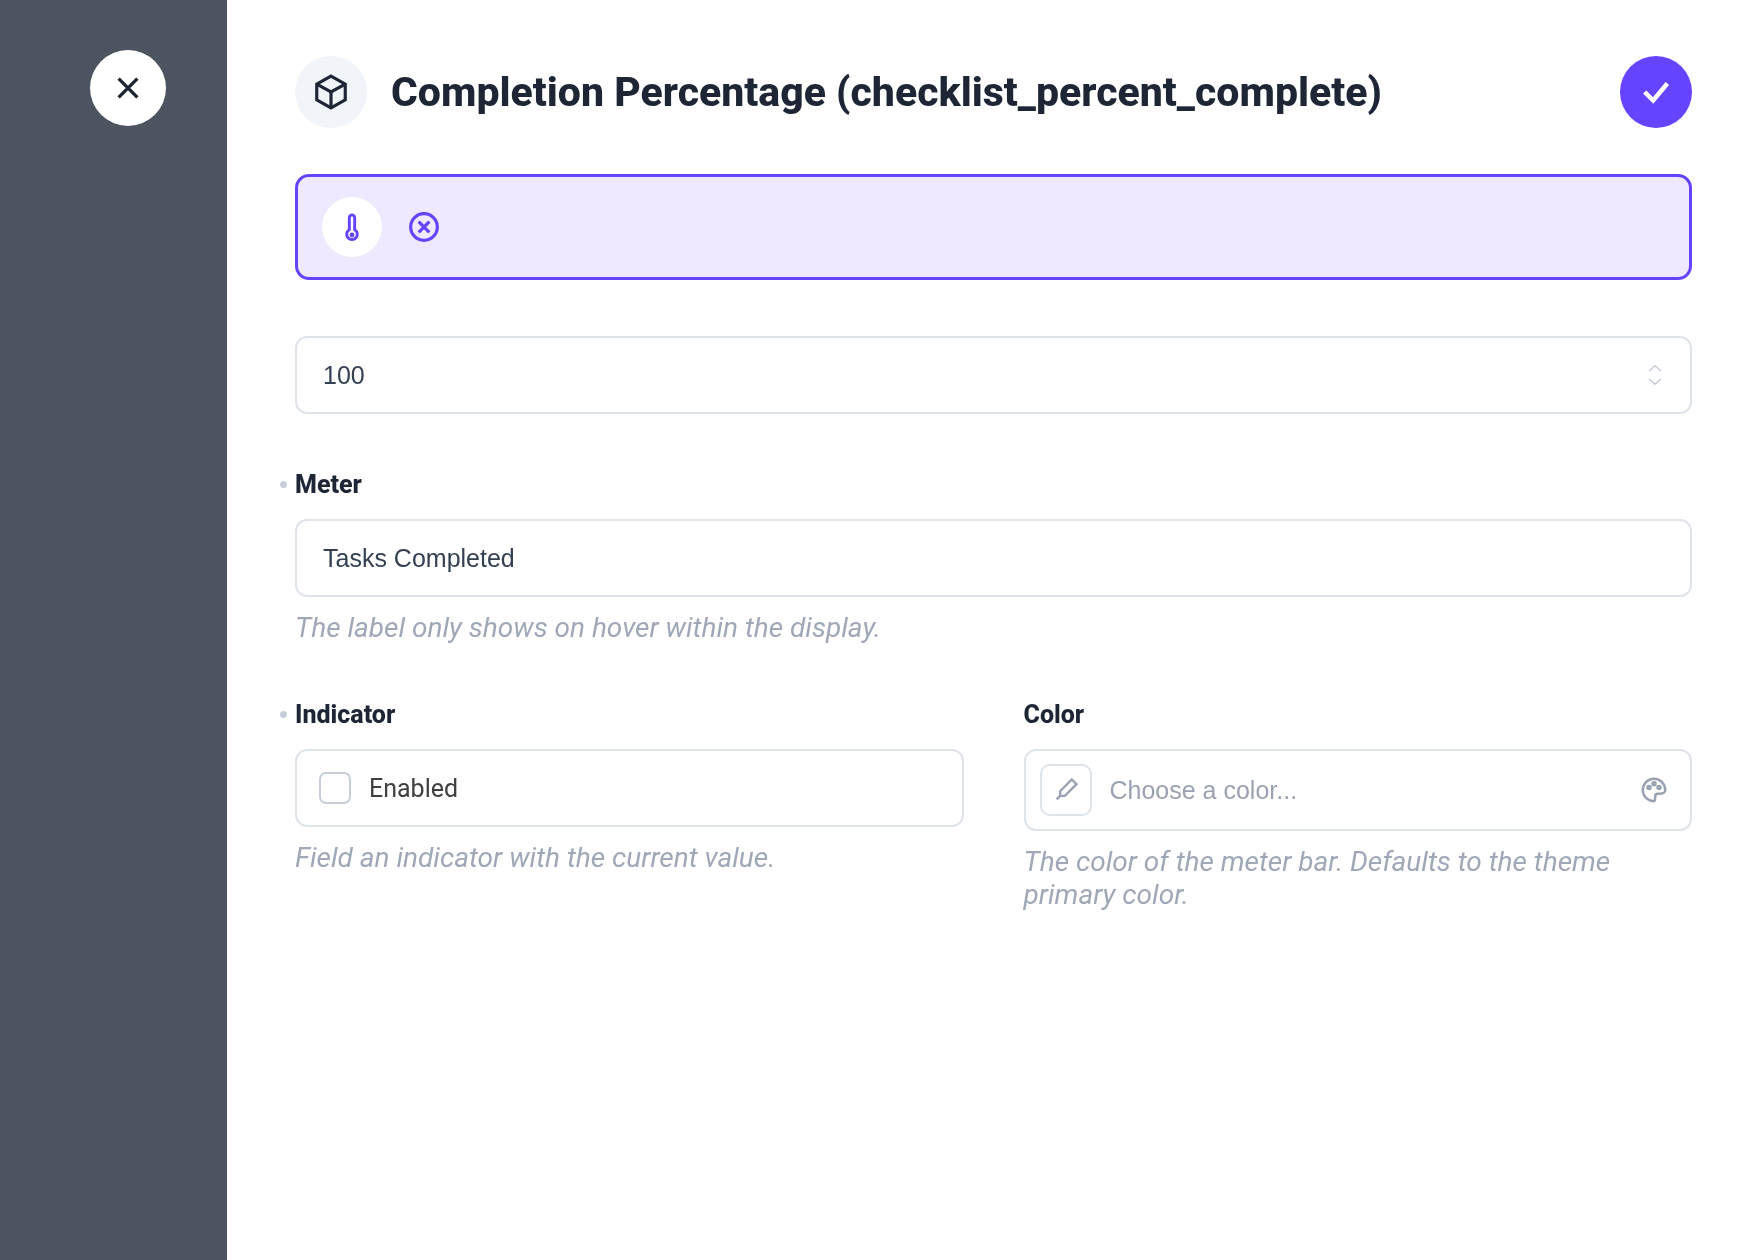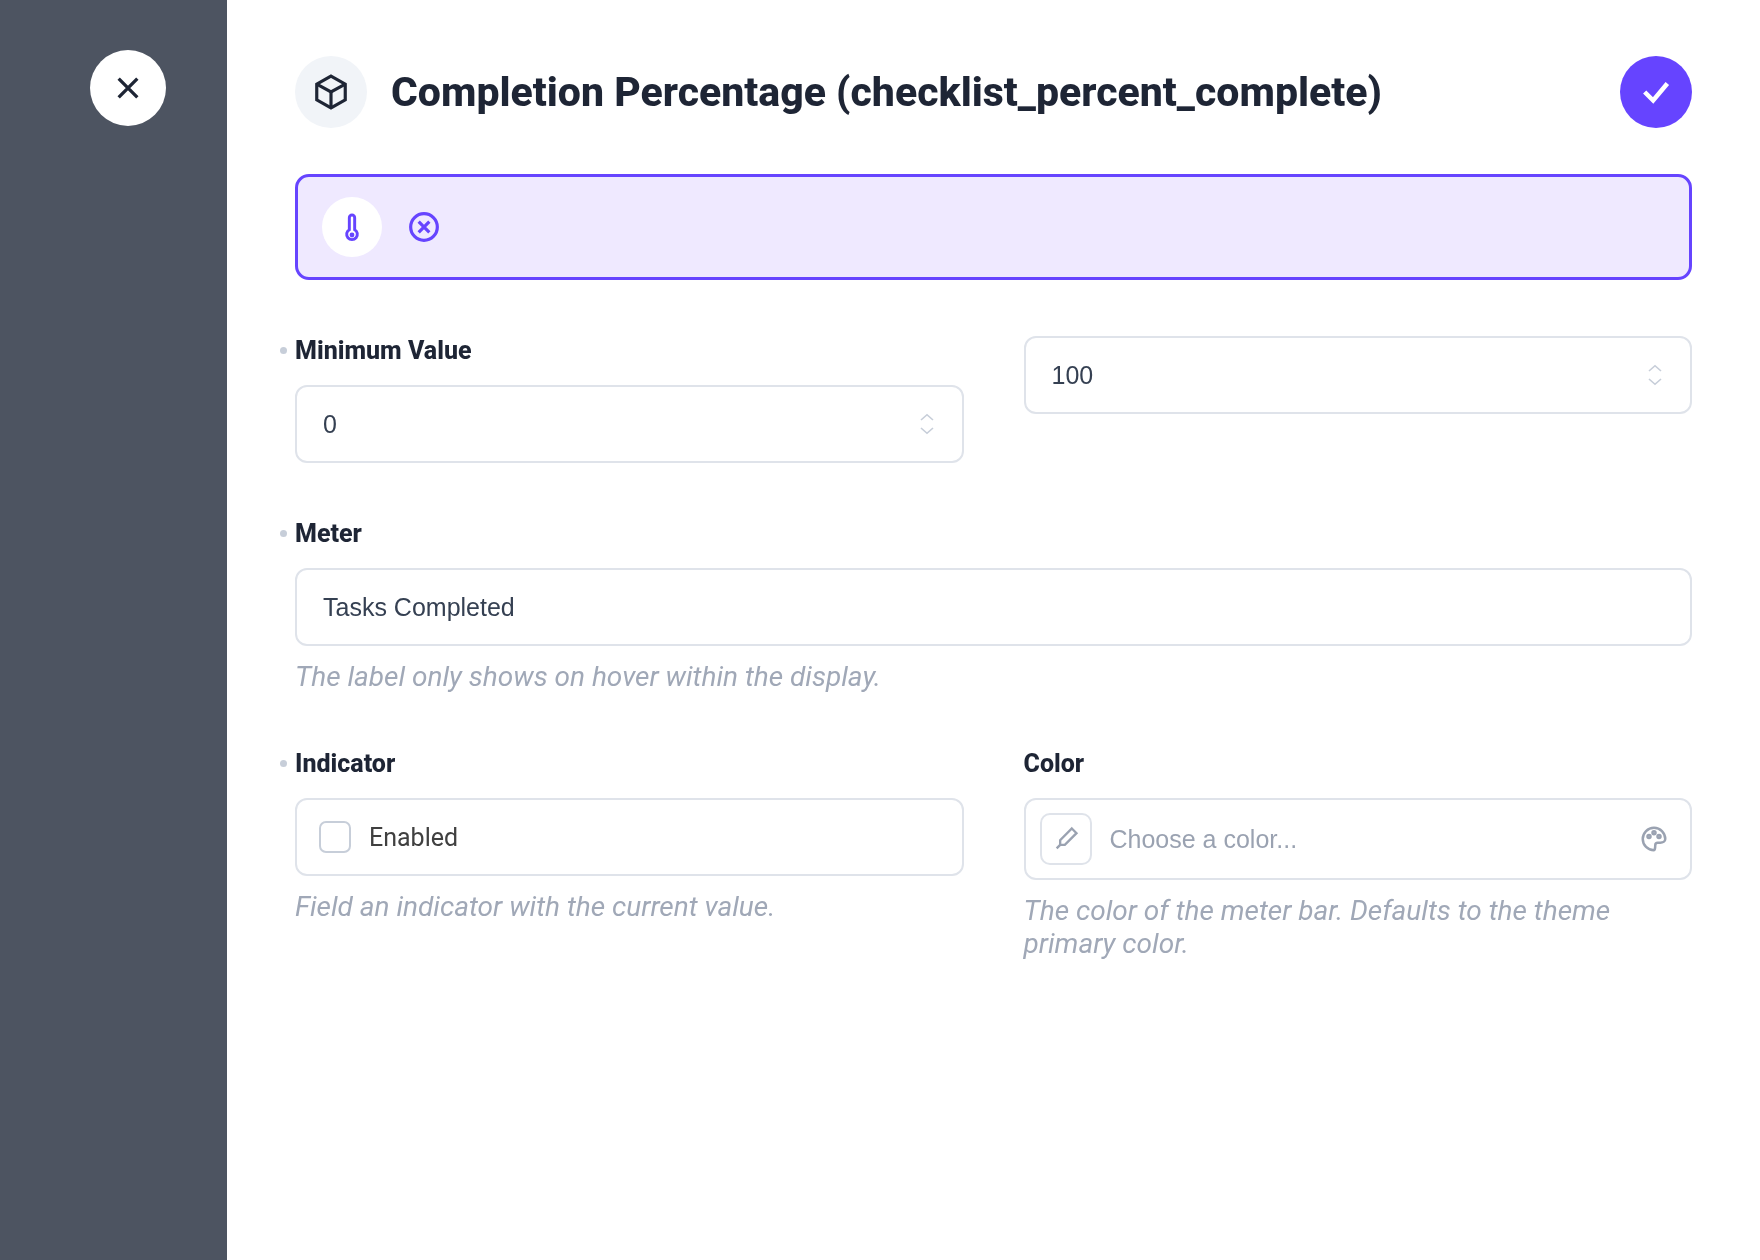--- a/index.html
+++ b/index.html
@@ -229,34 +229,20 @@
       </div>
       <div class="selector-clear">
         <svg viewBox="0 0 24 24">
           <circle cx="12" cy="12" r="10"></circle>
           <path d="M8 8 L16 16 M16 8 L8 16"></path>
         </svg>
       </div>
     </div>
 
     <div class="row">
-      <div class="field">
-        <div class="field-label dotted">Minimum Value</div>
-        <div class="input-wrap">
-          <input type="number" value="0" style="">
-          <div class="stepper">
-            <span><svg viewBox="0 0 24 14">
-                  <path d="M4 11 L12 4 L20 11"></path>
-                </svg></span>
-            <span><svg viewBox="0 0 24 14">
-                  <path d="M4 3 L12 10 L20 3"></path>
-                </svg></span>
-          </div>
-        </div>
-      </div>
       <div class="field">
         <div class="input-wrap">
           <input type="number" value="100" style="">
           <div class="stepper">
             <span><svg viewBox="0 0 24 14">
                   <path d="M4 11 L12 4 L20 11"></path>
                 </svg></span>
             <span><svg viewBox="0 0 24 14">
                   <path d="M4 3 L12 10 L20 3"></path>
                 </svg></span>

